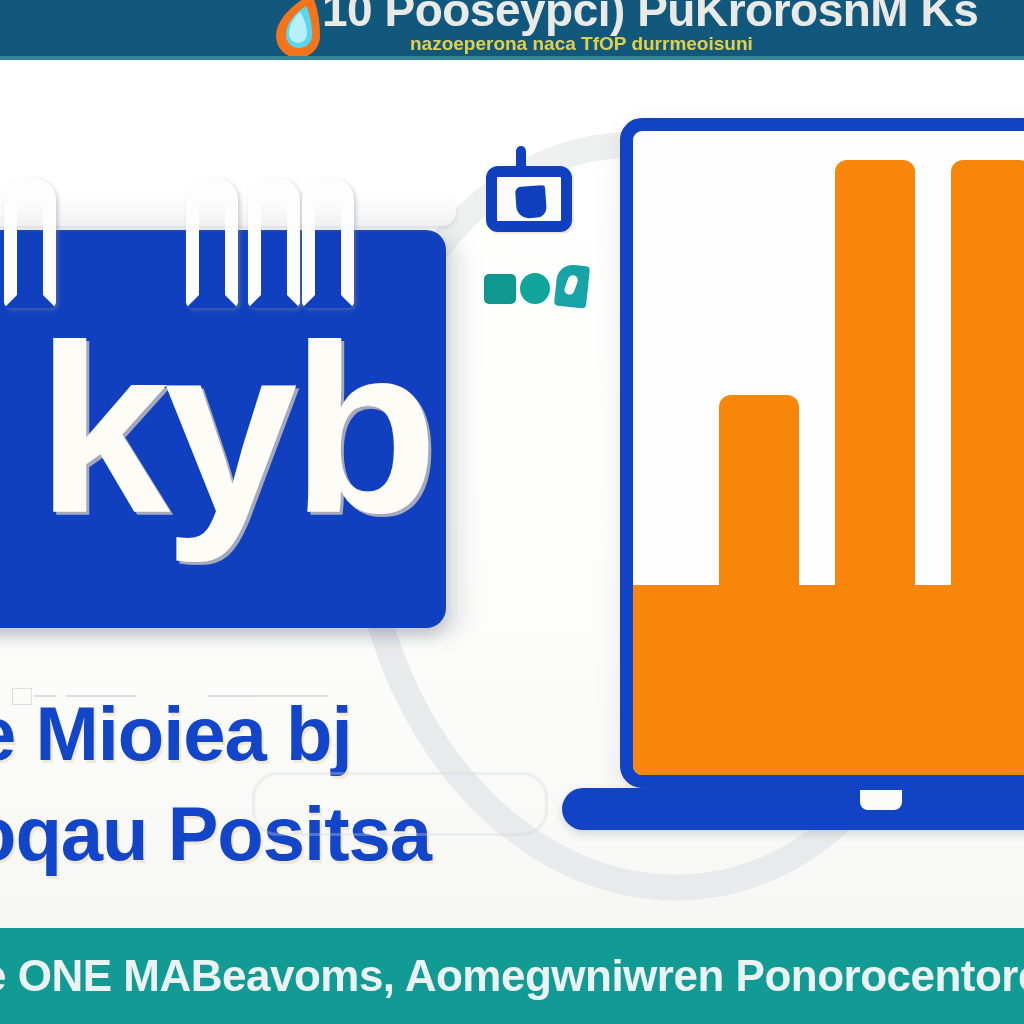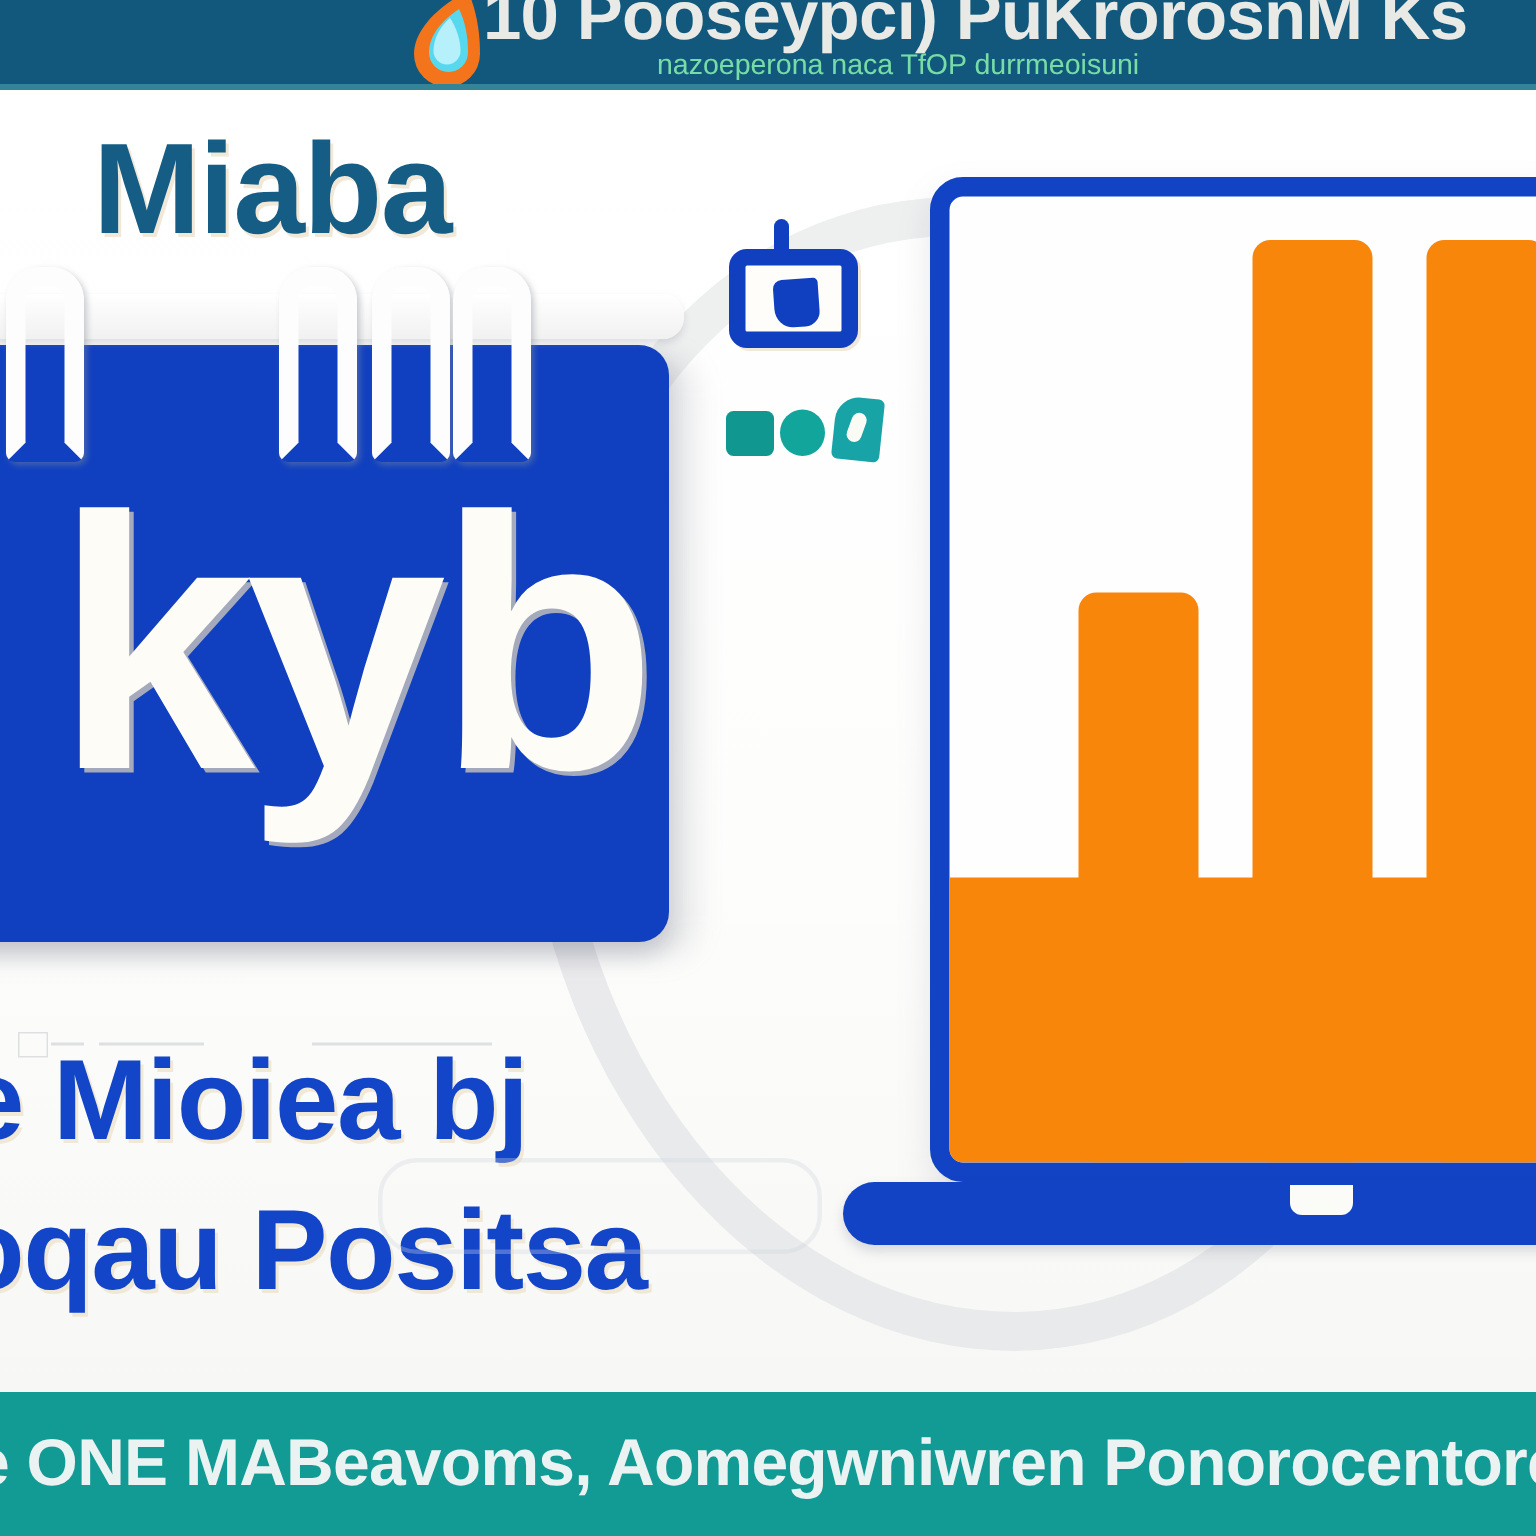--- a/index.html
+++ b/index.html
@@ -56,28 +56,29 @@
     color: #f5f2ec;
     font-size: 46px;
     font-weight: bold;
     letter-spacing: -0.5px;
     line-height: 44px;
     white-space: nowrap;
     filter: blur(0.35px);
     opacity: .95;
   }
   .header-sub {
-    color: #86efac;
+    color: #fde047;
     font-size: 19px;
     line-height: 22px;
     margin-top: 1px;
-    margin-left: 116px;
+    margin-left: 88px;
     white-space: nowrap;
     filter: blur(0.5px);
     opacity: .88;
+    font-weight: bold;
   }
 
   
   .header-rule {
     position: absolute;
     left: 0; top: 56px;
     width: 1024px; height: 4px;
     background: #0f6f84;
     opacity: .85;
   }
@@ -406,21 +407,20 @@
       </div>
 
     </div>
   </div>
   <div class="header-rule"></div>
 
   <div class="body-canvas"></div>
 
   <div class="bg-arc"></div>
 
-  <div class="headline">Miaba</div>
 
   <div class="card-shadow"></div>
   <div class="card">
     <div class="card-label">kyb</div>
   </div>
   <div class="binding-bar"></div>
   <div class="binding">
 
     <div class="ring r2"></div>
     <div class="ring r3"></div>

